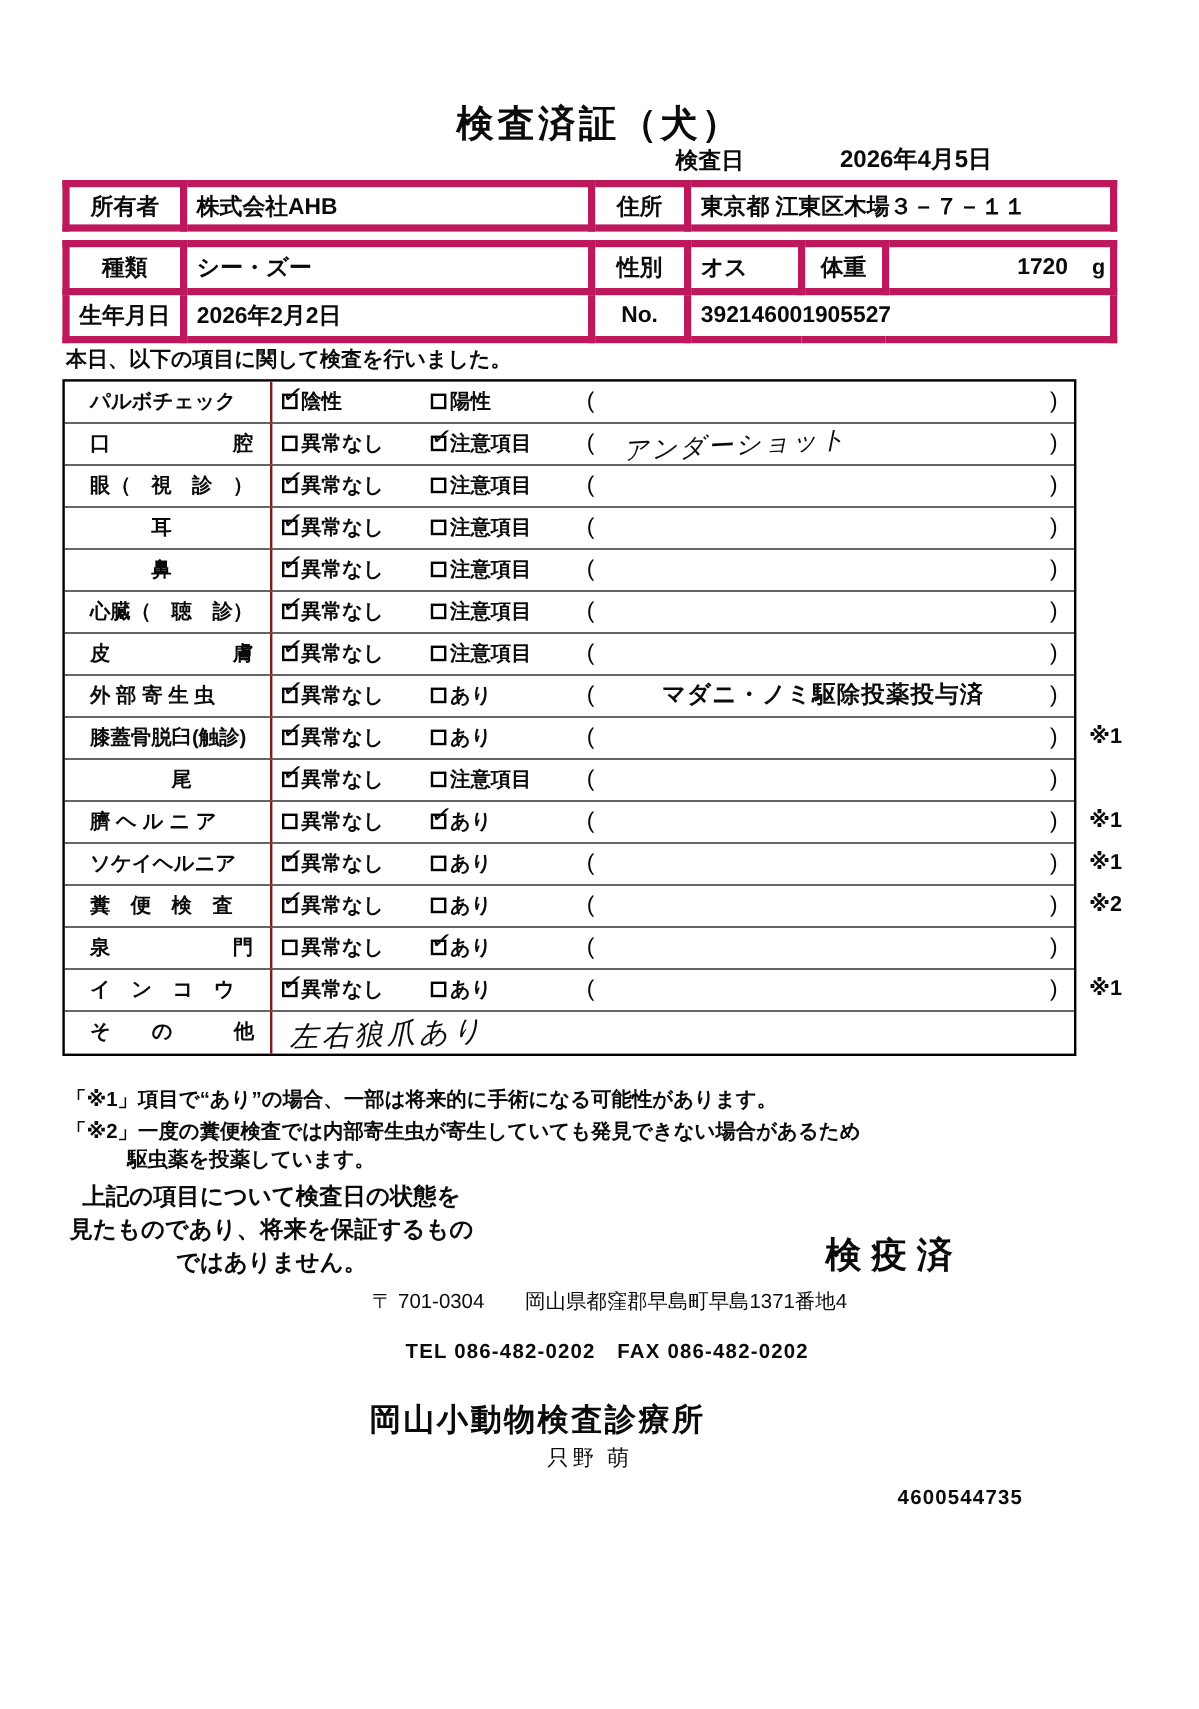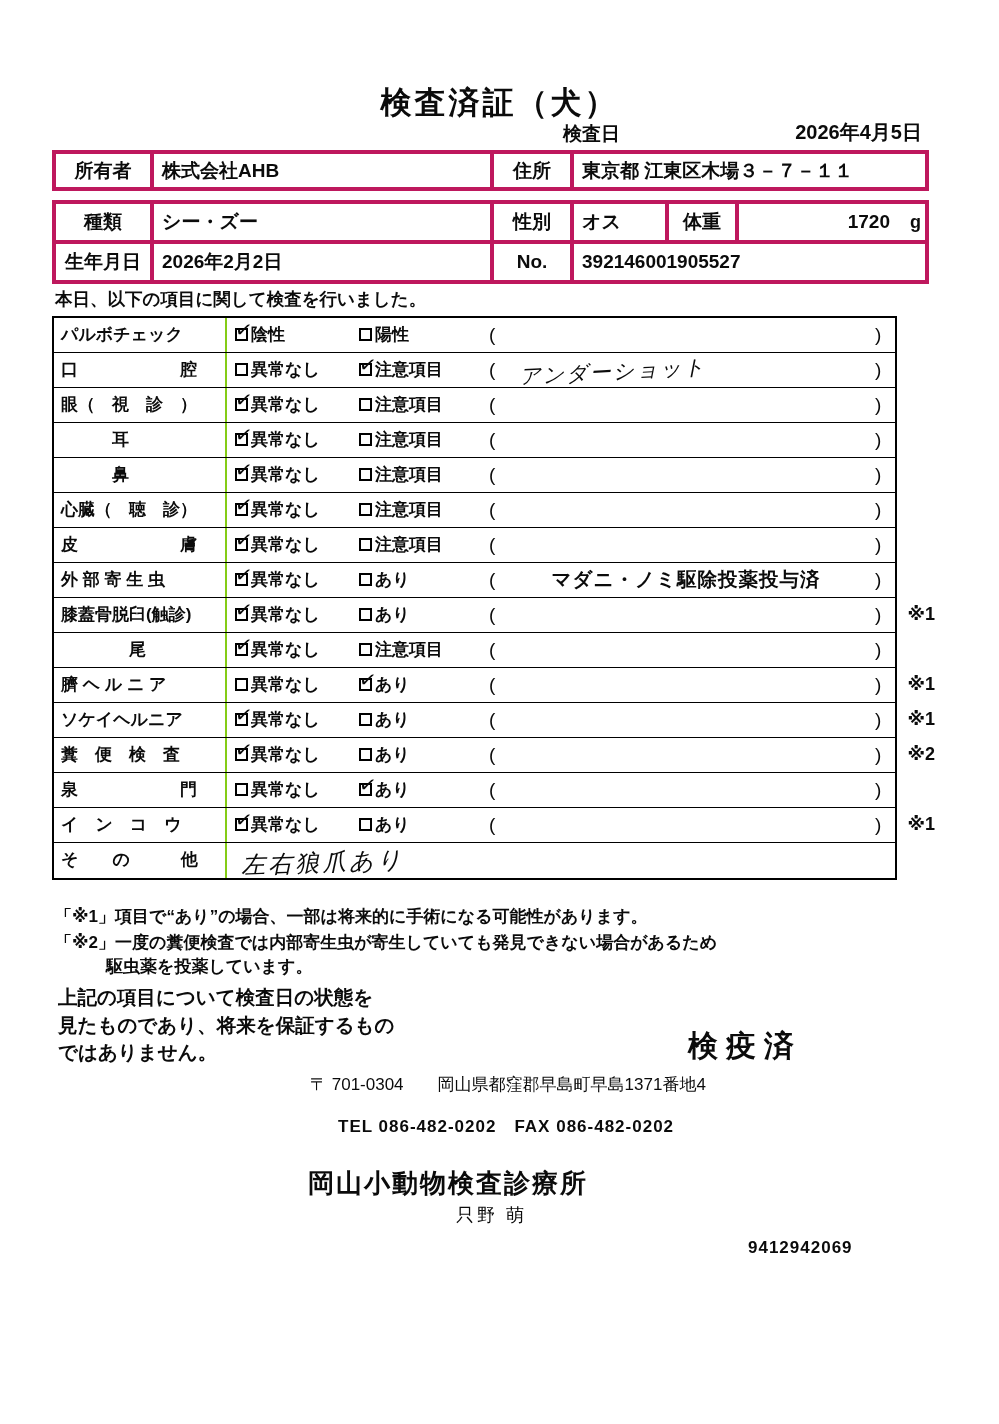--- a/index.html
+++ b/index.html
@@ -7,42 +7,42 @@
   .page {
     position:relative; width:999px; height:1424px; background:#fff;
     color:#0b0b0b; font-family:"Liberation Sans","DejaVu Sans",sans-serif;
     font-weight:500; overflow:hidden;
   }
   .abs { position:absolute; }
 
   .title { top:82px; left:0; width:100%; text-align:center; font-size:31px; font-weight:700; letter-spacing:3px; }
 
   .date-label { top:121px; left:563px; font-size:19px; font-weight:600;font-family:Liberation Serif, serif; }
-  .date-value { top:119px; left:700px; width:222px; text-align:right; font-size:20px; font-weight:600; }
+  .date-value { top:119px; left:700px; width:222px; font-size:20px; font-weight:600; }
 
   table { border-collapse:collapse; table-layout:fixed; }
-  td { border:4px solid #be185d; font-size:19px; font-weight:600; vertical-align:middle; white-space:nowrap; }
+  td { border:6px solid #be185d; font-size:19px; font-weight:600; vertical-align:middle; white-space:nowrap; }
   .t1 { top:150px; left:52px; width:873px; }
   .t1 td { height:37px; }
   .t2 { top:200px; left:52px; width:873px; }
   .t2 td { height:40px; }
   .lblc { text-align:center; padding:0 2px; }
   .val { text-align:left; padding:0 8px; }
   .weight-cell { text-align:right; padding-right:4px; }
   .weight-cell .unit { display:inline-block; margin-left:20px; font-size:18px; }
 
   .intro { top:287px; left:55px; font-size:17.5px; font-weight:600; }
 
   .exam { top:316px; left:52px; width:845px; border:2px solid #000; }
   .exam-row { position:relative; height:35px; border-bottom:1px solid #000; }
   .exam-row:last-child { border-bottom:none; }
   .exam-item {
     position:absolute; left:0; top:0; width:173px; height:100%;
-    border-right:2px solid #84cc16; font-size:17px; font-weight:600;
-    line-height:33px; padding-left:7px; white-space:pre; overflow:hidden;
+    border-right:2px solid #7f1d1d; font-size:17px; font-weight:600;
+    line-height:33px; padding-left:21px; white-space:pre; overflow:hidden;
   }
   .exam-content { position:absolute; left:173px; top:0; right:0; height:100%; line-height:33px; }
   .opt { position:absolute; top:0; font-size:17px; font-weight:600; white-space:nowrap; }
   .opt1 { left:8px; }
   .opt2 { left:132px; }
   .box {
     display:inline-block; width:13px; height:13px; border:2px solid #000;
     position:relative; top:1px; margin-right:3px;
   }
   .tick {
@@ -59,21 +59,21 @@
   }
   .note.printed { font-size:19.5px; font-weight:700; letter-spacing:1px; }
   .note.handwritten-big {
     left:14px; width:420px; text-align:left; font-style:italic; font-weight:400;
     font-size:24px; transform:rotate(-2deg); top:-2px; letter-spacing:3px;
   }
   .mark { position:absolute; right:-40px; top:5px; font-size:18px; font-weight:600; }
 
   .fn1 { top:905px; left:55px; font-size:17px; font-weight:600; }
   .fn2 { top:931px; left:55px; font-size:17px; font-weight:600; white-space:pre-line; line-height:1.4; }
-  .disclaimer { top:984px; left:58px; font-size:19.5px; font-weight:700; white-space:pre-line; line-height:1.42; }
+  .disclaimer { top:984px; left:58px; font-size:19.5px; font-weight:700; white-space:pre-line; line-height:1.42;text-align:center; }
   .stamp { top:1026px; left:688px; font-size:30px; font-weight:700; letter-spacing:8px; }
   .addr { top:1073px; left:310px; font-size:17px; font-weight:400; }
   .tel  { top:1115px; left:338px; font-size:17px; font-weight:600; letter-spacing:1px; }
   .clinic { top:1166px; left:308px; font-size:26px; font-weight:600; letter-spacing:2px; }
   .person { top:1203px; left:456px; font-size:18px; font-weight:400; letter-spacing:3px; }
   .serial { top:1238px; left:748px; font-size:17px; font-weight:600; letter-spacing:1px; }
 </style>
 </head>
 <body>
 
@@ -375,15 +375,15 @@
 
   <div class="abs disclaimer">上記の項目について検査日の状態を
 見たものであり、将来を保証するもの
 ではありません。</div>
   <div class="abs stamp">検疫済</div>
 
   <div class="abs addr">〒 701-0304　　岡山県都窪郡早島町早島1371番地4</div>
   <div class="abs tel">TEL 086-482-0202　FAX 086-482-0202</div>
   <div class="abs clinic">岡山小動物検査診療所</div>
   <div class="abs person">只野 萌</div>
-  <div class="abs serial">9412942069</div>
+  <div class="abs serial">4600544735</div>
 
 </div>
 
 </body></html>

